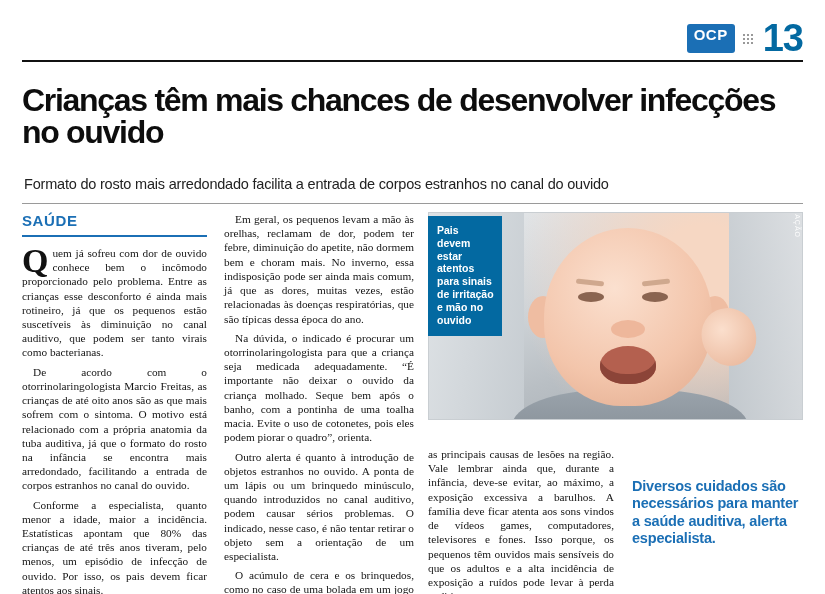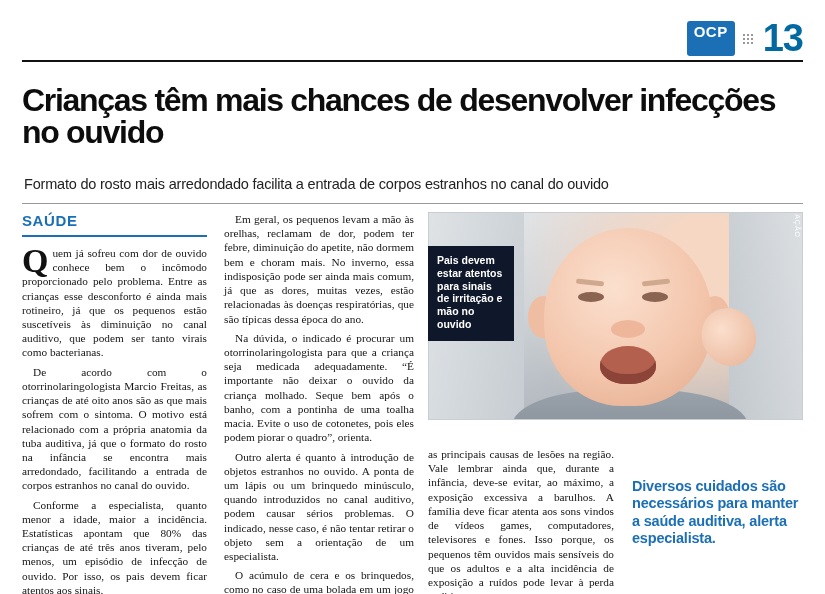--- a/index.html
+++ b/index.html
@@ -23,21 +23,21 @@
     justify-content: flex-end;
     padding: 14px 22px 0 22px;
   }
   .logo-badge {
     background: #1b6fb5;
     color: #ffffff;
     font-family: "Liberation Sans", sans-serif;
     font-weight: bold;
     font-size: 15px;
     letter-spacing: 0.5px;
-    padding: 3px 7px 17px 7px;
+    padding: 3px 7px 11px 7px;
     border-radius: 3px;
     line-height: 1;
   }
   .masthead-date {
     font-family: "Liberation Sans", sans-serif;
     font-size: 10px;
     font-weight: bold;
     letter-spacing: 0.2px;
     margin-left: 9px;
     color: #111111;
@@ -228,29 +228,28 @@
     font-size: 7px;
     letter-spacing: 1px;
     color: #ffffff;
     opacity: 0.9;
     white-space: nowrap;
   }
 
   .photo-caption {
     position: absolute;
     left: 428px; top: 216px;
-    width: 86px;
-    background: #0f172a;
+    width: 74px;
+    background: #0369a1;
     color: #ffffff;
     font-family: "Liberation Sans", sans-serif;
     font-weight: bold;
     font-size: 10.5px;
     line-height: 1.22;
     padding: 8px 8px 10px 9px;
-    margin-top: 30px;
   }
 
   
   .pullquote {
     position: absolute;
     left: 632px; top: 478px;
     width: 172px;
     font-family: "Liberation Sans", sans-serif;
     font-weight: bold;
     font-size: 14.5px;

